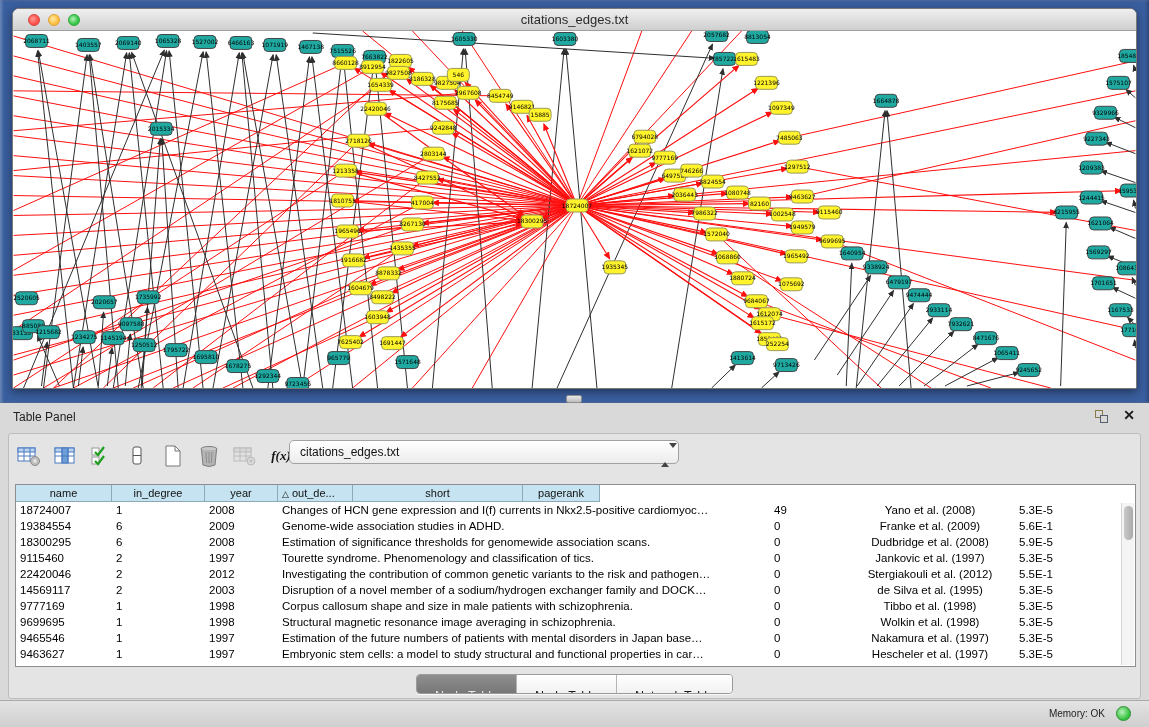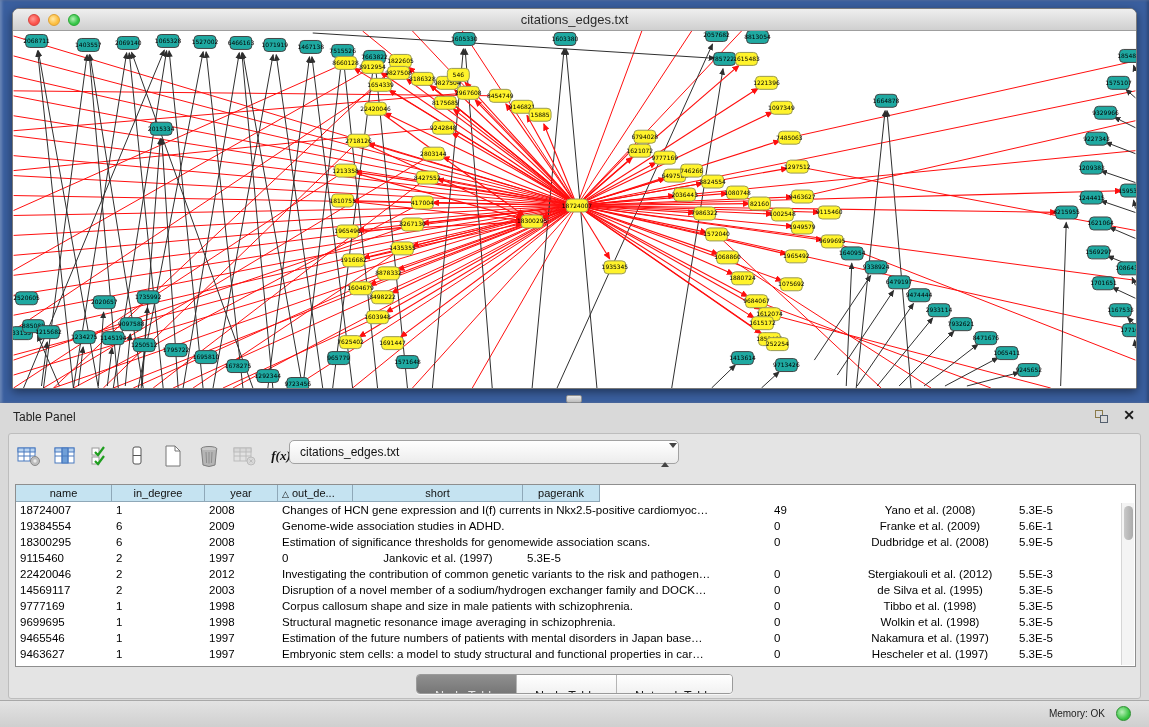--- a/index.html
+++ b/index.html
@@ -905,32 +905,33 @@
               <div class="tcell" style="width: 73px;">2008</div>
               <div class="tcell" style="width: 492px;">Estimation of significance thresholds for genomewide association scans.</div>
               <div class="tcell" style="width: 75px;">0</div>
               <div class="tcell center" style="width: 170px;">Dudbridge et al. (2008)</div>
               <div class="tcell" style="width: 77px;">5.9E-5</div>
             </div>
             <div class="trow">
               <div class="tcell" style="width: 96px;">9115460</div>
               <div class="tcell" style="width: 93px;">2</div>
               <div class="tcell" style="width: 73px;">1997</div>
+              <div class="tcell" style="width: 492px;">Tourette syndrome. Phenomenology and classification of tics.</div>
               <div class="tcell" style="width: 75px;">0</div>
               <div class="tcell center" style="width: 170px;">Jankovic et al. (1997)</div>
               <div class="tcell" style="width: 77px;">5.3E-5</div>
             </div>
             <div class="trow">
               <div class="tcell" style="width: 96px;">22420046</div>
               <div class="tcell" style="width: 93px;">2</div>
               <div class="tcell" style="width: 73px;">2012</div>
               <div class="tcell" style="width: 492px;">Investigating the contribution of common genetic variants to the risk and pathogen…</div>
               <div class="tcell" style="width: 75px;">0</div>
               <div class="tcell center" style="width: 170px;">Stergiakouli et al. (2012)</div>
-              <div class="tcell" style="width: 77px;">5.5E-3</div>
+              <div class="tcell" style="width: 77px;">5.5E-1</div>
             </div>
             <div class="trow">
               <div class="tcell" style="width: 96px;">14569117</div>
               <div class="tcell" style="width: 93px;">2</div>
               <div class="tcell" style="width: 73px;">2003</div>
               <div class="tcell" style="width: 492px;">Disruption of a novel member of a sodium/hydrogen exchanger family and DOCK…</div>
               <div class="tcell" style="width: 75px;">0</div>
               <div class="tcell center" style="width: 170px;">de Silva et al. (1995)</div>
               <div class="tcell" style="width: 77px;">5.3E-5</div>
             </div>

